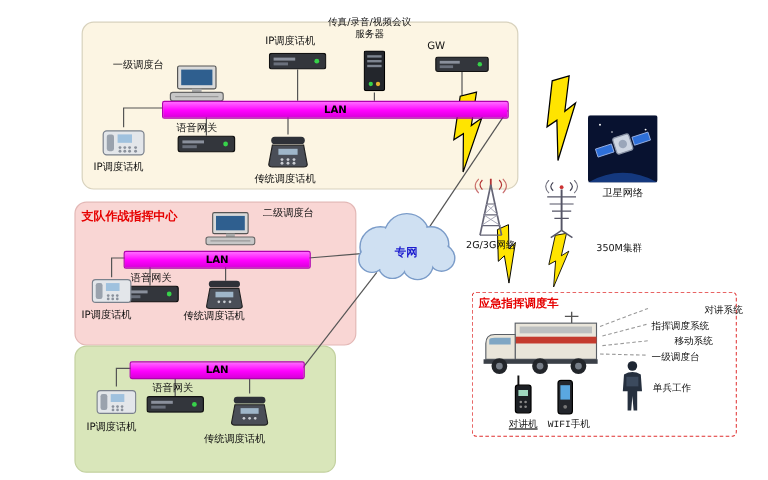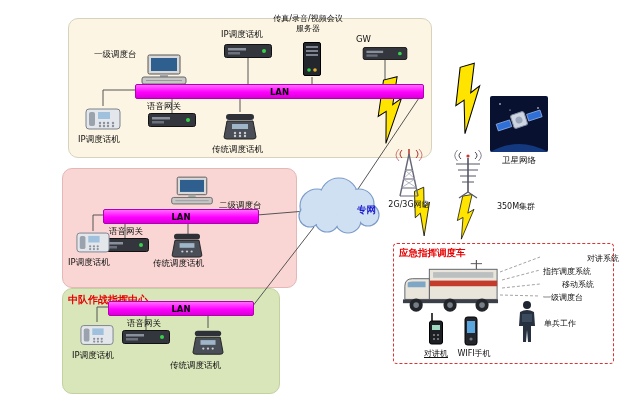--- a/index.html
+++ b/index.html
@@ -11,21 +11,21 @@
   .box.hq{left:68px;top:18px;width:362px;height:138px;background:var(--hq-bg,#fcf5e3);border:1px solid #d8d2bd;}
   .box.det{left:62px;top:168px;width:233px;height:118px;background:var(--det-bg,#f9d6d4);border:1px solid #e3b8b6;}
   .box.sqd{left:62px;top:288px;width:216px;height:104px;background:var(--sqd-bg,#d9e6ba);border:1px solid #c3d1a0;}
   .box.veh{left:393px;top:243px;width:219px;height:119px;background:#ffffff;border:1.5px dashed #e03030;border-radius:4px;}
   #overlay{position:absolute;left:0;top:0;z-index:2;pointer-events:none;}
   .title{position:absolute;z-index:4;font-size:10px;font-weight:bold;color:var(--title-red,#e60000);white-space:nowrap;}
   .lbl{position:absolute;z-index:4;font-size:8.5px;color:#111;white-space:nowrap;}
   .lbl.sm{font-size:8px;}
   .lbl.ctr{text-align:center;white-space:normal;}
   .lbl.pre{white-space:pre-line;text-align:center;line-height:1.2;font-size:8px;}
-  .lbl.blue{color:#1d1dcf;font-weight:bold;font-size:9.5px;margin-left:28px;}
+  .lbl.blue{color:#1d1dcf;font-weight:bold;font-size:9.5px;}
   .icon{position:absolute;z-index:4;line-height:0;}
   .lan{
     position:absolute;z-index:4;display:flex;align-items:center;justify-content:center;
     background:linear-gradient(180deg,#ff6bff 0%,var(--lan-magenta,#ff00ff) 55%,#d800d8 100%);
     border:1px solid #b000b0;border-radius:2px;font-size:8.5px;font-weight:bold;color:#000;
   }
   .conn{stroke:#555;stroke-width:1;fill:none;}
   .leader{stroke:#999;stroke-width:0.9;fill:none;stroke-dasharray:3 2;}
   .bolt{fill:var(--bolt-yellow,#ffe400);stroke:#000;stroke-width:1;}
   .cloud-c{fill:var(--cloud-fill,#cfe0f2);stroke:var(--cloud-stroke,#7b9cc9);stroke-width:1.2;}
@@ -185,30 +185,31 @@
           <circle cx="17" cy="21" r="1.2"></circle>
           <circle cx="22" cy="21" r="1.2"></circle>
         <circle cx="12" cy="24" r="1.2"></circle>
           <circle cx="17" cy="24" r="1.2"></circle>
           <circle cx="22" cy="24" r="1.2"></circle>
       </g>
     </svg>
   </div>
   <div class="lbl" style="left:212px;top:144px;">传统调度话机</div>
 
+  <div class="title" style="left:68px;top:173px;">支队作战指挥中心</div>
   <div class="icon" style="left:168px;top:176px;">
     <svg width="48" height="30" viewBox="0 0 52 32">
       <rect x="10" y="1" width="32" height="19" rx="1.5" fill="#d9d9d9" stroke="#555"></rect>
       <rect x="13" y="4" width="26" height="13" fill="#2f5f8f"></rect>
       <rect x="22" y="20" width="8" height="3" fill="#aaa"></rect>
       <rect x="4" y="23" width="44" height="7" rx="2" fill="#c7c7c7" stroke="#666"></rect>
       <line x1="8" y1="26.5" x2="44" y2="26.5" stroke="#999"></line>
     </svg>
   </div>
-  <div class="lbl" style="left:219px;top:200px;">二级调度台</div>
+  <div class="lbl" style="left:219px;top:172px;">二级调度台</div>
   <div class="lan" style="left:103px;top:209px;width:154px;height:13px;">
     <span>LAN</span>
   </div>
   <div class="lbl" style="left:109px;top:226px;">语音网关</div>
   <div class="icon" style="left:100px;top:238px;">
     <svg width="50" height="14" viewBox="0 0 48 14">
       <rect x="0.5" y="0.5" width="47" height="13" rx="2" fill="#33363c" stroke="#111"></rect>
       <rect x="4" y="4" width="18" height="2.5" fill="#8a909c"></rect>
       <rect x="4" y="8" width="12" height="2.5" fill="#6a707c"></rect>
       <circle cx="40" cy="7" r="2" fill="#37d24a"></circle>
@@ -237,21 +238,20 @@
       <rect x="9" y="12" width="16" height="5" fill="#9fb6c9"></rect>
       <g fill="#c9ccd2">
         <circle cx="12" cy="21" r="1.2"></circle>
           <circle cx="17" cy="21" r="1.2"></circle>
           <circle cx="22" cy="21" r="1.2"></circle>
       </g>
     </svg>
   </div>
   <div class="lbl" style="left:153px;top:258px;">传统调度话机</div>
 
-  <div class="title" style="left:68px;top:293px;">中队作战指挥中心</div>
   <div class="lan" style="left:108px;top:301px;width:144px;height:13px;">
     <span>LAN</span>
   </div>
   <div class="lbl" style="left:127px;top:318px;">语音网关</div>
   <div class="icon" style="left:122px;top:330px;">
     <svg width="48" height="14" viewBox="0 0 48 14">
       <rect x="0.5" y="0.5" width="47" height="13" rx="2" fill="#33363c" stroke="#111"></rect>
       <rect x="4" y="4" width="18" height="2.5" fill="#8a909c"></rect>
       <rect x="4" y="8" width="12" height="2.5" fill="#6a707c"></rect>
       <circle cx="40" cy="7" r="2" fill="#37d24a"></circle>
@@ -371,21 +371,21 @@
   </div>
   <div class="lbl sm ctr" style="left:416px;top:348px;width:40px;text-decoration:underline;">对讲机</div>
 
   <div class="icon" style="left:464px;top:316px;">
     <svg width="14" height="30" viewBox="0 0 14 30">
       <rect x="1" y="1" width="12" height="28" rx="2.5" fill="#23262c" stroke="#000"></rect>
       <rect x="3" y="5" width="8" height="12" fill="#5aa7e0"></rect>
       <circle cx="7" cy="23" r="1.6" fill="#777"></circle>
     </svg>
   </div>
-  <div class="lbl sm ctr" style="left:452px;top:348px;width:44px;">WIFI手机</div>
+  <div class="lbl sm ctr" style="left:452px;top:348px;width:44px;font-family:Liberation Mono, monospace;">WIFI手机</div>
 
   <div class="icon" style="left:514px;top:300px;">
     <svg width="26" height="44" viewBox="0 0 26 44">
       <circle cx="13" cy="5" r="4" fill="#1e2633"></circle>
       <path d="M6 12 Q13 8 20 12 L21 26 L17 26 L17 42 L14 42 L13 30 L12 42 L9 42 L9 26 L5 26 Z" fill="#26303f"></path>
       <rect x="8" y="14" width="10" height="8" fill="#3c4a5e"></rect>
     </svg>
   </div>
   <div class="lbl sm" style="left:544px;top:318px;">单兵工作</div>
 

